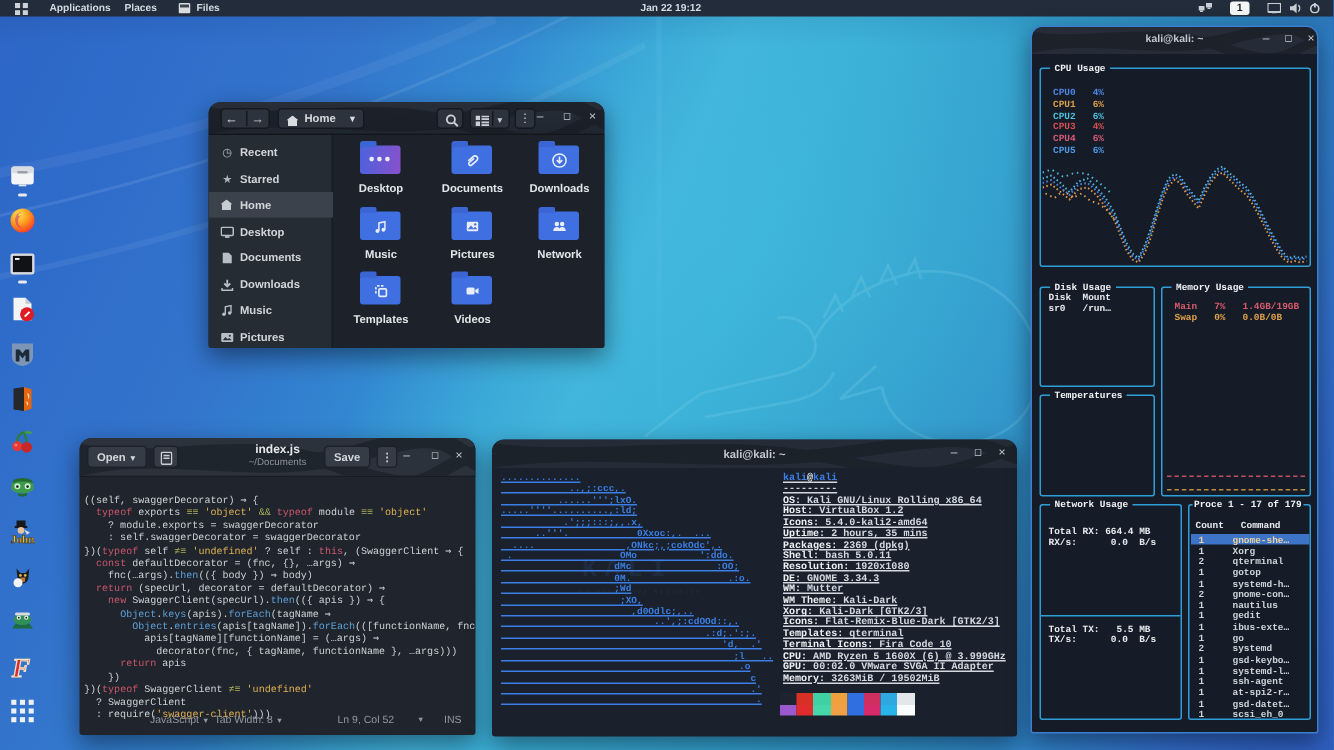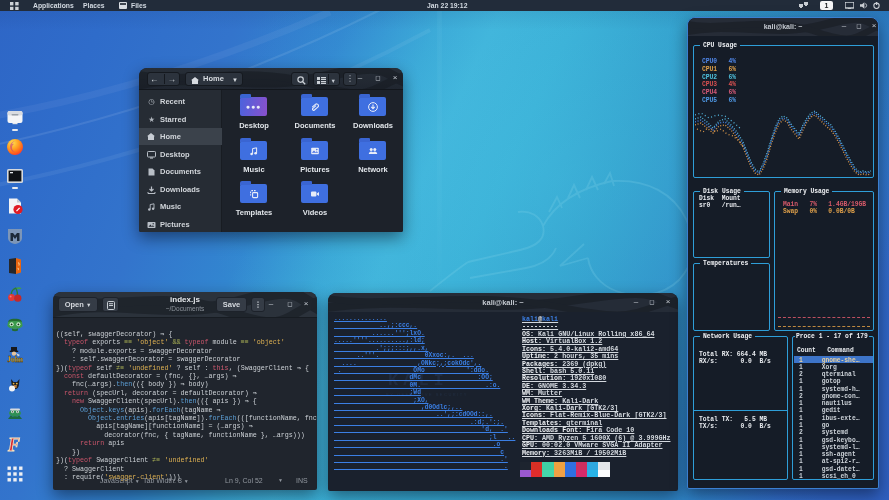--- a/index.html
+++ b/index.html
@@ -500,21 +500,21 @@
 <b>Uptime:</b> 2 hours, 35 mins
 <b>Packages:</b> 2369 (dpkg)
 <b>Shell:</b> bash 5.0.11
 <b>Resolution:</b> 1920x1080
 <b>DE:</b> GNOME 3.34.3
 <b>WM:</b> Mutter
 <b>WM Theme:</b> Kali-Dark
 <b>Xorg:</b> Kali-Dark [GTK2/3]
 <b>Icons:</b> Flat-Remix-Blue-Dark [GTK2/3]
 <b>Templates:</b> qterminal
-<b>Downloads Font:</b> Fira Code 10
+<b>Terminal Icons:</b> Fira Code 10
 <b>CPU:</b> AMD Ryzen 5 1600X (6) @ 3.999GHz
 <b>GPU:</b> 00:02.0 VMware SVGA II Adapter
 <b>Memory:</b> 3263MiB / 19502MiB</pre>
   <div class="pal" style="left:192px;top:169px;"><i style="background:#1d242f"></i><i style="background:#d93025"></i><i style="background:#3fd0a4"></i><i style="background:#efa13f"></i><i style="background:#2f6fe0"></i><i style="background:#cf2f5e"></i><i style="background:#2fa8e0"></i><i style="background:#e4e7ea"></i></div>
   <div class="pal" style="left:192px;top:176.6px;"><i style="background:#9b59d0"></i><i style="background:#e02c2c"></i><i style="background:#45d6aa"></i><i style="background:#f0a045"></i><i style="background:#2f6fe0"></i><i style="background:#d62a6a"></i><i style="background:#28b4e8"></i><i style="background:#fafbfc"></i></div>
 </div>
 <div id="mon" class="win">
   <div class="tb">
       <div class="swb">
         <svg width="192" height="18" viewBox="0 0 192 18" preserveAspectRatio="none">

